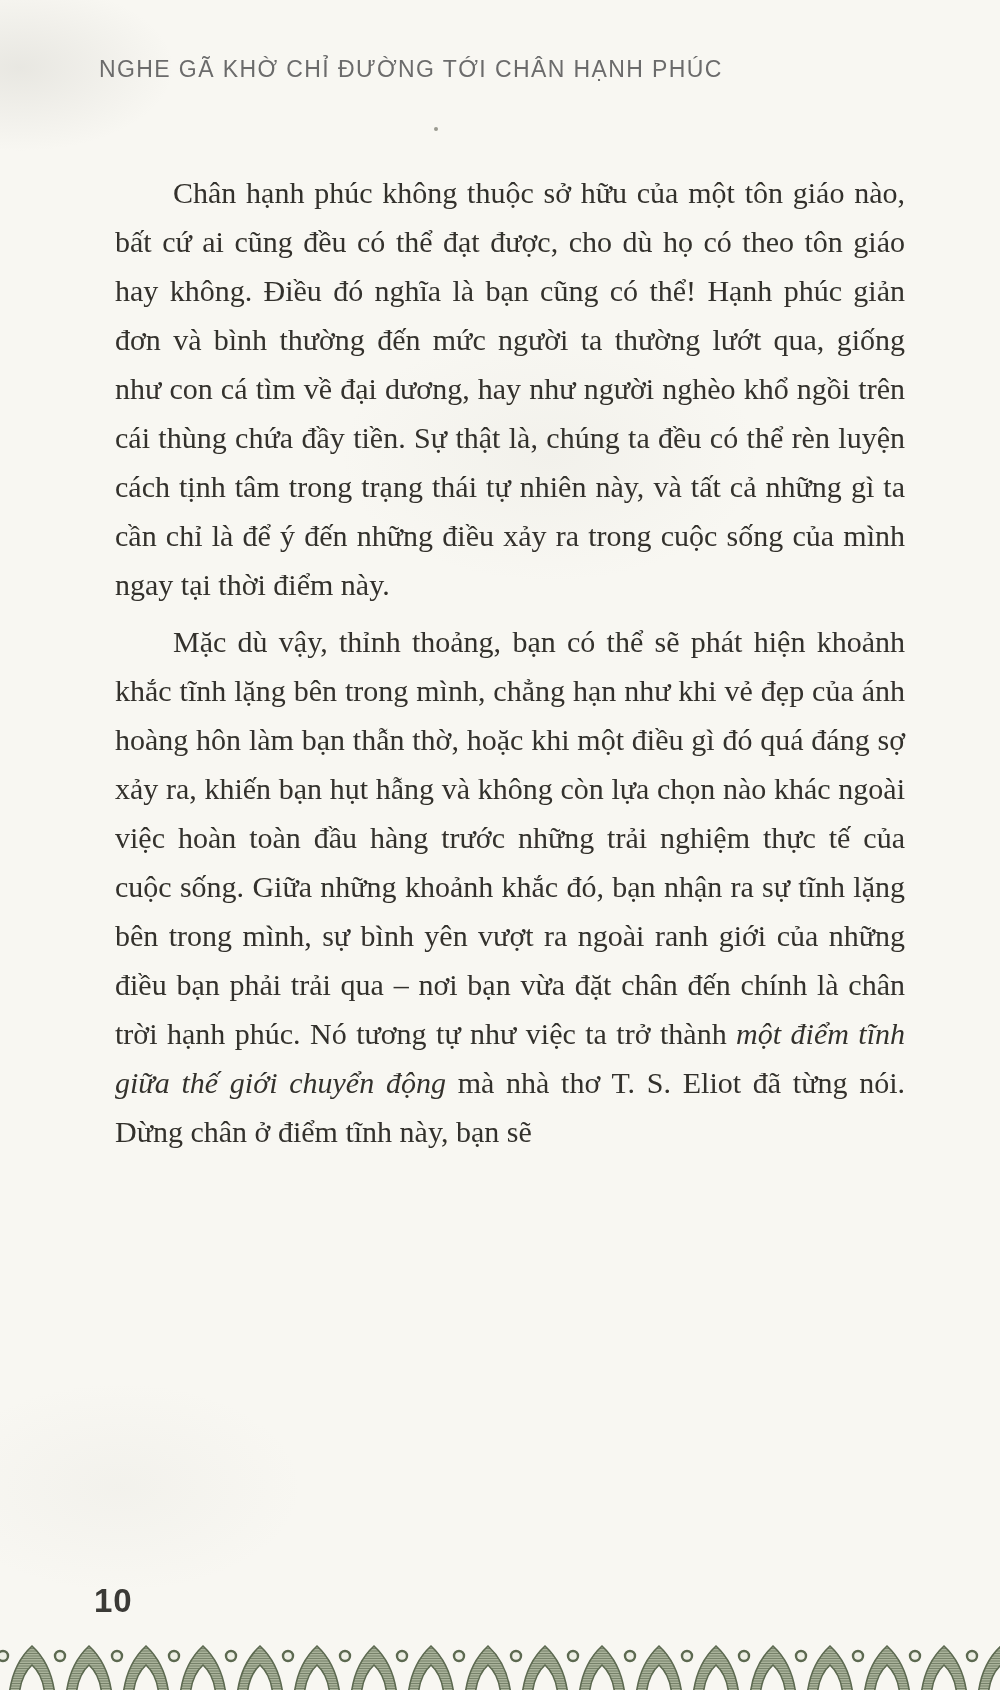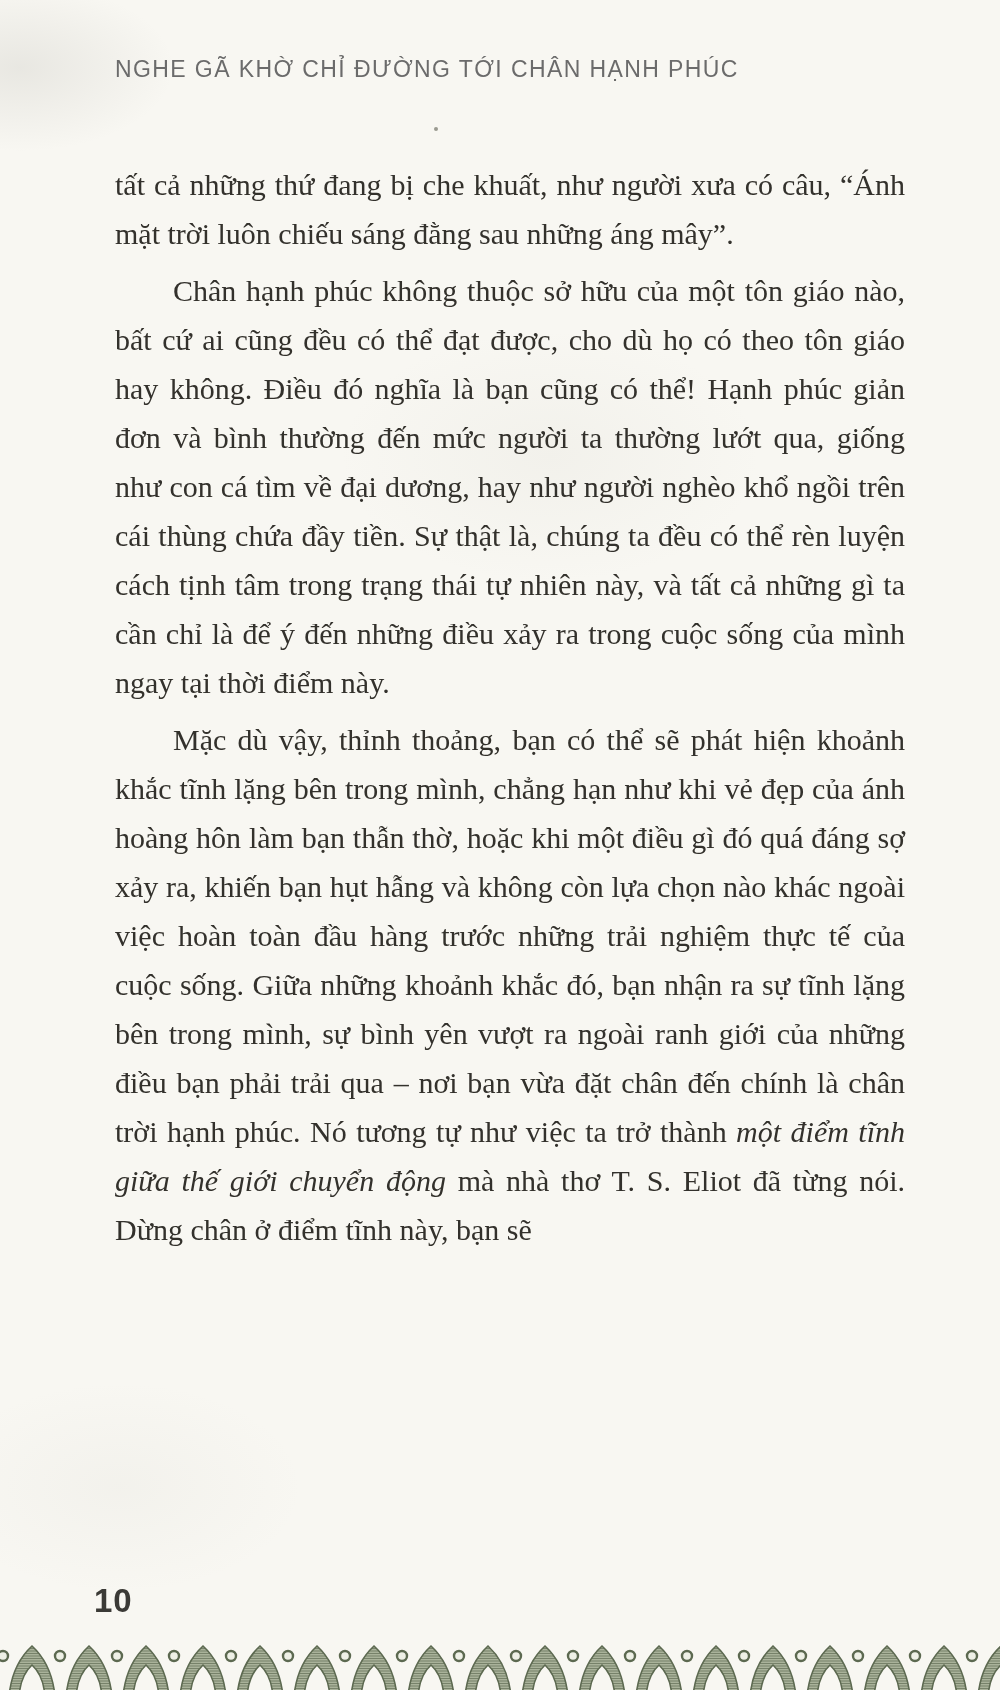--- a/index.html
+++ b/index.html
@@ -11,21 +11,21 @@
   }
   
   .scan-texture{
     position:absolute;inset:0;pointer-events:none;
     background:
       radial-gradient(220px 120px at 2% 4%, rgba(150,148,140,.16), rgba(150,148,140,0) 70%),
       radial-gradient(300px 180px at 55% 27%, rgba(190,188,175,.10), rgba(190,188,175,0) 70%),
       radial-gradient(260px 150px at 12% 88%, rgba(180,178,168,.08), rgba(180,178,168,0) 70%);
   }
   .running-header{
-    position:absolute;left:115px;top:56px;
+    position:absolute;left:99px;top:56px;
     font-family:"Liberation Sans",sans-serif;
     font-size:23px;letter-spacing:1.4px;
     color:var(--header-color,#6b6b6b);
     white-space:nowrap;
   }
   .ink-speck{
     position:absolute;left:434px;top:127px;width:4px;height:4px;
     border-radius:50%;background:#9a9a90;
   }
   .content{
@@ -65,21 +65,20 @@
 </head>
 <body>
 
 <div class="scan-texture"></div>
 
 <div class="running-header">NGHE GÃ KHỜ CHỈ ĐƯỜNG TỚI CHÂN HẠNH PHÚC</div>
 
 <div class="ink-speck"></div>
 
 <div class="content">
-  <p>tất cả những thứ đang bị che khuất, như người xưa có câu, “Ánh mặt trời luôn chiếu sáng đằng sau những áng mây”.</p>
   <p class="indented">Chân hạnh phúc không thuộc sở hữu của một tôn giáo nào, bất cứ ai cũng đều có thể đạt được, cho dù họ có theo tôn giáo hay không. Điều đó nghĩa là bạn cũng có thể! Hạnh phúc giản đơn và bình thường đến mức người ta thường lướt qua, giống như con cá tìm về đại dương, hay như người nghèo khổ ngồi trên cái thùng chứa đầy tiền. Sự thật là, chúng ta đều có thể rèn luyện cách tịnh tâm trong trạng thái tự nhiên này, và tất cả những gì ta cần chỉ là để ý đến những điều xảy ra trong cuộc sống của mình ngay tại thời điểm này.</p>
   <p class="indented"><span>Mặc dù vậy, thỉnh thoảng, bạn có thể sẽ phát hiện khoảnh khắc tĩnh lặng bên trong mình, chẳng hạn như khi vẻ đẹp của ánh hoàng hôn làm bạn thẫn thờ, hoặc khi một điều gì đó quá đáng sợ xảy ra, khiến bạn hụt hẫng và không còn lựa chọn nào khác ngoài việc hoàn toàn đầu hàng trước những trải nghiệm thực tế của cuộc sống. Giữa những khoảnh khắc đó, bạn nhận ra sự tĩnh lặng bên trong mình, sự bình yên vượt ra ngoài ranh giới của những điều bạn phải trải qua – nơi bạn vừa đặt chân đến chính là chân trời hạnh phúc. Nó tương tự như việc ta trở thành </span><em>một điểm tĩnh giữa thế giới chuyển động</em><span> mà nhà thơ T. S. Eliot đã từng nói. Dừng chân ở điểm tĩnh này, bạn sẽ</span></p>
 </div>
 
 <div class="page-number">10</div>
 
 <div class="ornamental-border">
   <svg width="1060" height="50" viewBox="0 0 1060 50">
     <defs>
       <pattern id="hatch" width="6" height="5" patternUnits="userSpaceOnUse">

